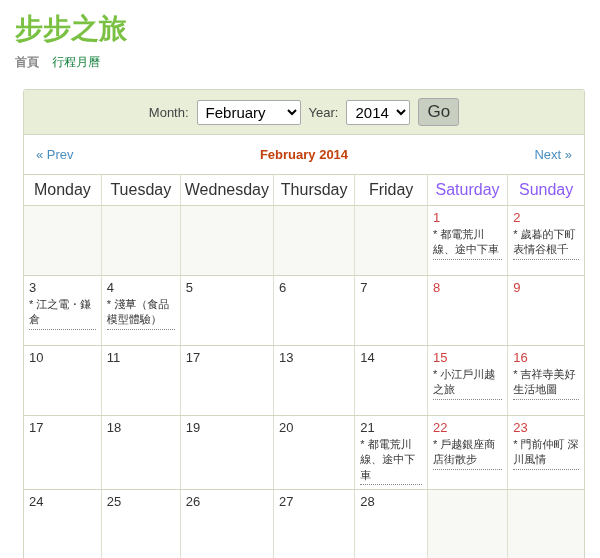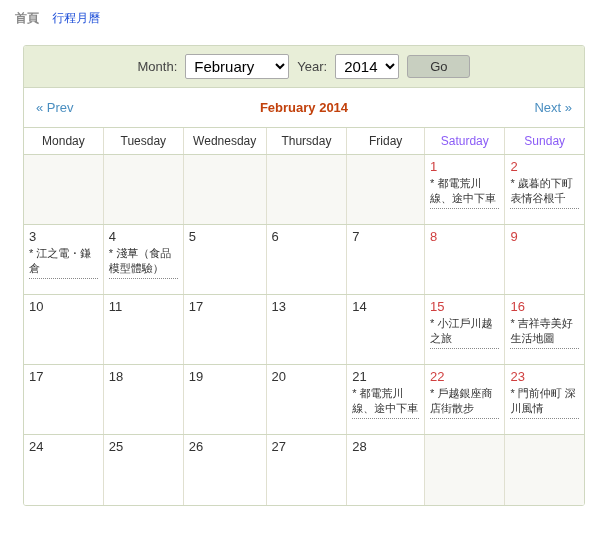--- a/index.html
+++ b/index.html
@@ -24,21 +24,21 @@
       font-size: 12px;
       color: #888;
       margin-bottom: 18px;
     }
     .breadcrumb a {
       color: #888;
       text-decoration: none;
       font-weight: bold;
     }
     .breadcrumb span {
-      color: #1d4ed8;
+      color: #15803d;
     }
     .calendar-container {
       border: 1px solid #d0d8c0;
       border-radius: 3px;
       overflow: hidden;
       margin-left: 8px;
     }
     .calendar-controls {
       background: #e8eed8;
       padding: 8px 12px;
@@ -56,22 +56,22 @@
       font-size: 15px;
       padding: 2px 4px;
       border: 1px solid #aaa;
       background: #fff;
       border-radius: 2px;
     }
     .go-btn {
       background: #c8cfc0;
       border: 1px solid #aaa;
       border-radius: 3px;
-      padding: 3px 22px;
-      font-size: 13px;
+      padding: 3px 8px;
+      font-size: 17px;
       cursor: pointer;
       color: #333;
     }
     .calendar-nav {
       display: flex;
       justify-content: space-between;
       align-items: center;
       padding: 12px 12px;
       border-bottom: 1px solid #d0d8c0;
       background: #fff;
@@ -87,21 +87,21 @@
       color: #c2410c;
     }
     .calendar-table {
       width: 100%;
       border-collapse: collapse;
       background: #fff;
     }
     .calendar-table th {
       padding: 6px 4px;
       text-align: center;
-      font-size: 12px;
+      font-size: 16px;
       font-weight: normal;
       border-right: 1px solid #e0e0d0;
       border-bottom: 1px solid #d0d8c0;
       color: #333;
     }
     .calendar-table th.weekend {
       color: #8b5cf6;
     }
     .calendar-table td {
       width: 85px;
@@ -138,20 +138,21 @@
       color: #333;
     }
     .empty-cell {
       background: #f8f8f4;
     }
   </style>
 </head>
 <body>
 
 <div id="app">
+  <div class="site-title">步步之旅</div>
   <div class="breadcrumb">
     <a href="#">首頁</a>
     &nbsp;&nbsp;
     <span>行程月曆</span>
   </div>
 
   <div class="calendar-container">
     <div class="calendar-controls">
       <label>Month:</label>
       <select id="month-select"><option value="January">January</option><option value="February" selected="">February</option><option value="March">March</option><option value="April">April</option><option value="May">May</option><option value="June">June</option><option value="July">July</option><option value="August">August</option><option value="September">September</option><option value="October">October</option><option value="November">November</option><option value="December">December</option></select>

